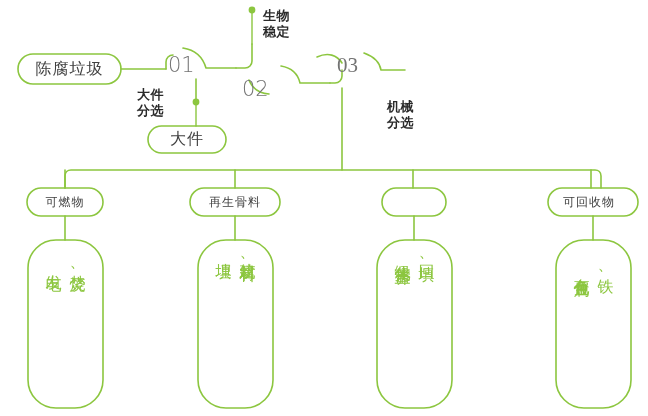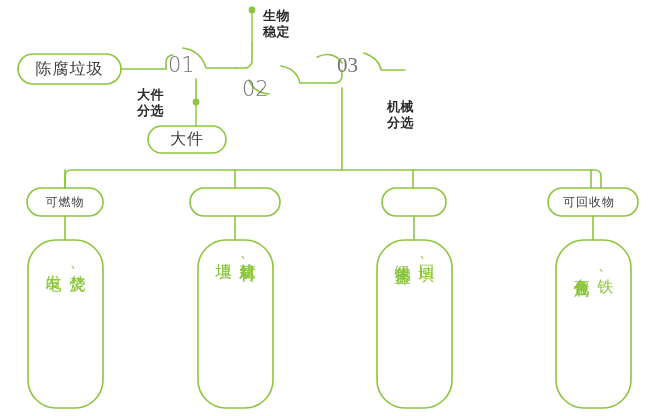--- a/index.html
+++ b/index.html
@@ -152,20 +152,21 @@
   </div>
 
   <div class="dark-label" style="left:355px; top:99px; width:52px;margin-left:32px;">
     <div>机械</div>
     <div>分选</div>
   </div>
 
   <div class="node-text pill-label" style="left:148px; top:126px; width:78px; height:27px; font-size:16px;">大件</div>
 
   <div class="node-text pill-label" style="left:27px; top:188px; width:76px; height:28px;">可燃物</div>
+  <div class="node-text pill-label" style="left:190px; top:188px; width:90px; height:28px;">再生骨料</div>
   <div class="node-text pill-label" style="left:548px; top:188px; width:82px; height:28px;">可回收物</div>
 
   <div class="vbox-text" style="left:28px; top:262px; width:75px; height:130px;">
     <div class="vcol">焚烧、</div>
     <div class="vcol">发电</div>
   </div>
 
   <div class="vbox-text" style="left:198px; top:250px; width:75px; height:150px;">
     <div class="vcol">建筑材料、</div>
     <div class="vcol">填埋</div>

